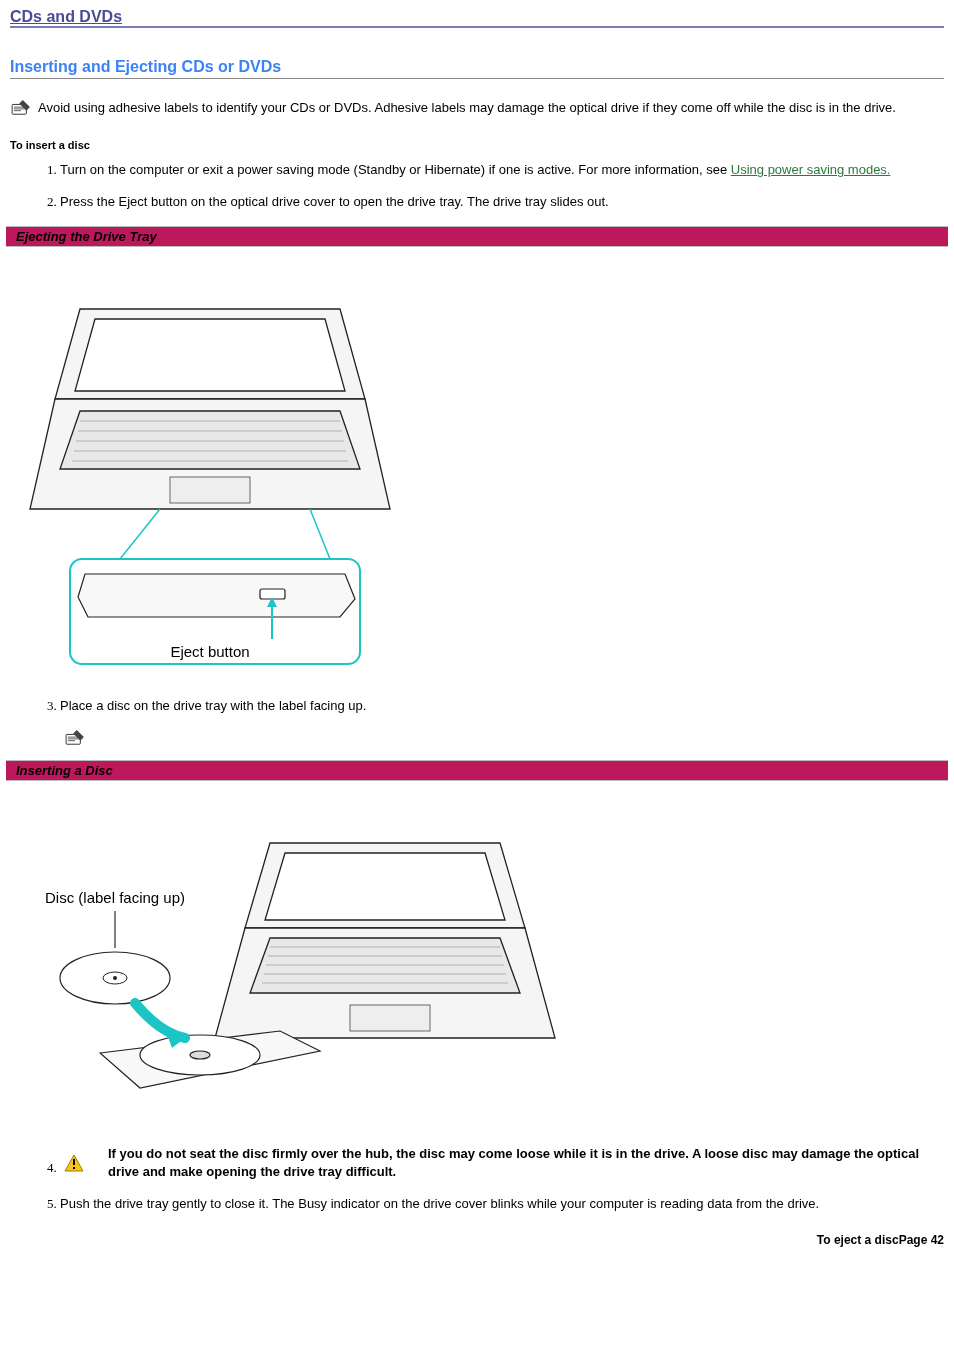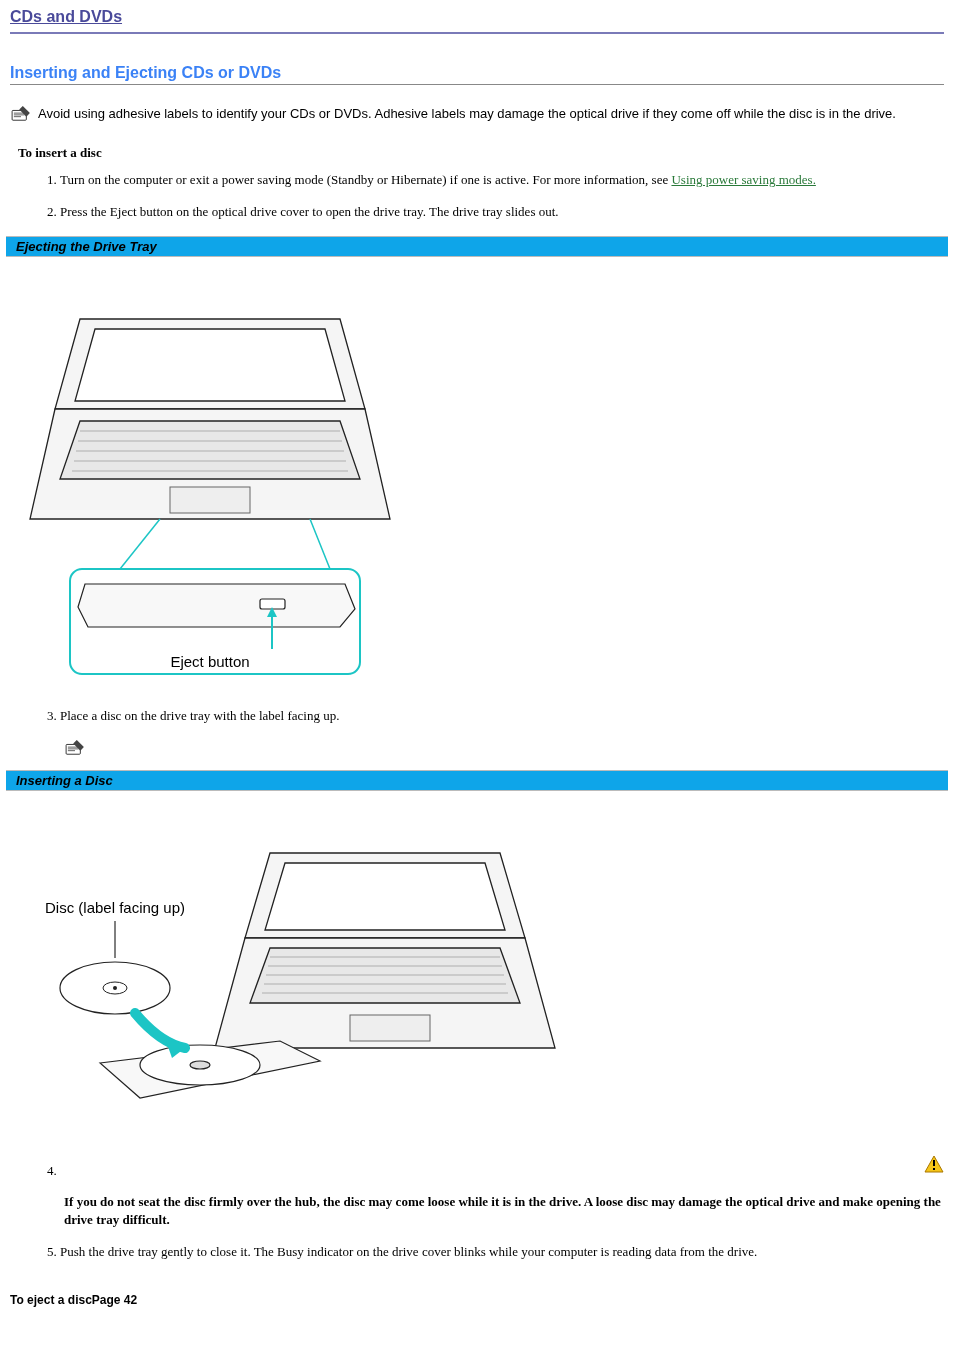--- a/index.html
+++ b/index.html
@@ -10,21 +10,21 @@
     color: #000;
     width: 934px;
     background: #fff;
   }
   .page-title {
     color: #4a4a9a;
     font-weight: bold;
     font-size: 16px;
     text-decoration: underline;
     border-bottom: 2px solid #7a7ab8;
-    padding-bottom: 6px;
+    padding-bottom: 0;
     margin-bottom: 30px;
   }
   .section-heading {
     color: #3b82f6;
     font-weight: bold;
     font-size: 16px;
     border-bottom: 1px solid #888;
     padding-bottom: 2px;
     margin-bottom: 20px;
   }
@@ -43,43 +43,42 @@
   .warn-icon {
     width: 20px;
     height: 18px;
     flex: 0 0 20px;
   }
   .para {
     line-height: 1.4;
   }
   .sub-heading {
     font-weight: bold;
-    font-size: 13px;
-    margin: 22px 0 10px 8px;
-    font-family: Liberation Serif, serif;
+    font-size: 11px;
+    margin: 22px 0 10px 0;
   }
   ol.steps {
     margin: 0;
     padding-left: 50px;
   }
   ol.steps > li {
     margin-bottom: 14px;
     line-height: 1.4;
-    font-family: Liberation Serif, serif;
+    font-family: Liberation Sans, sans-serif;
   }
   ol.steps > li::marker {
     font-family: "Times New Roman", serif;
     font-size: 13px;
   }
   a.link {
     color: #2a7a3a;
     text-decoration: underline;
   }
   .caption-bar {
-    background: #0ea5e9;
+    background: #be185d;
     font-weight: bold;
     font-style: italic;
     font-size: 13px;
     padding: 2px 10px;
     border-top: 1px solid #bbb;
     border-bottom: 1px solid #bbb;
     margin-left: -4px;
     margin-right: -4px;
   }
   .illus-wrap {
@@ -89,35 +88,34 @@
   }
   .inner-note {
     display: flex;
     align-items: flex-start;
     gap: 6px;
     margin-top: 14px;
     margin-left: 4px;
   }
   .warn-block {
     display: flex;
-    align-items: flex-end;
-    gap: 18px;
+    align-items: center;
+    gap: 24px;
     margin: 14px 0 14px 4px;
-    flex-direction: column;
   }
   .warn-text {
     font-weight: bold;
     line-height: 1.4;
   }
   .footer {
     display: flex;
-    justify-content: flex-start;
+    justify-content: flex-end;
     font-weight: bold;
     font-size: 12px;
-    margin-top: 32px;
+    margin-top: 20px;
   }
   
   svg { display: block; }
 </style>
 </head>
 <body>
 
 <div class="page-title">CDs and DVDs</div>
 
 <div class="section-heading">Inserting and Ejecting CDs or DVDs</div>

